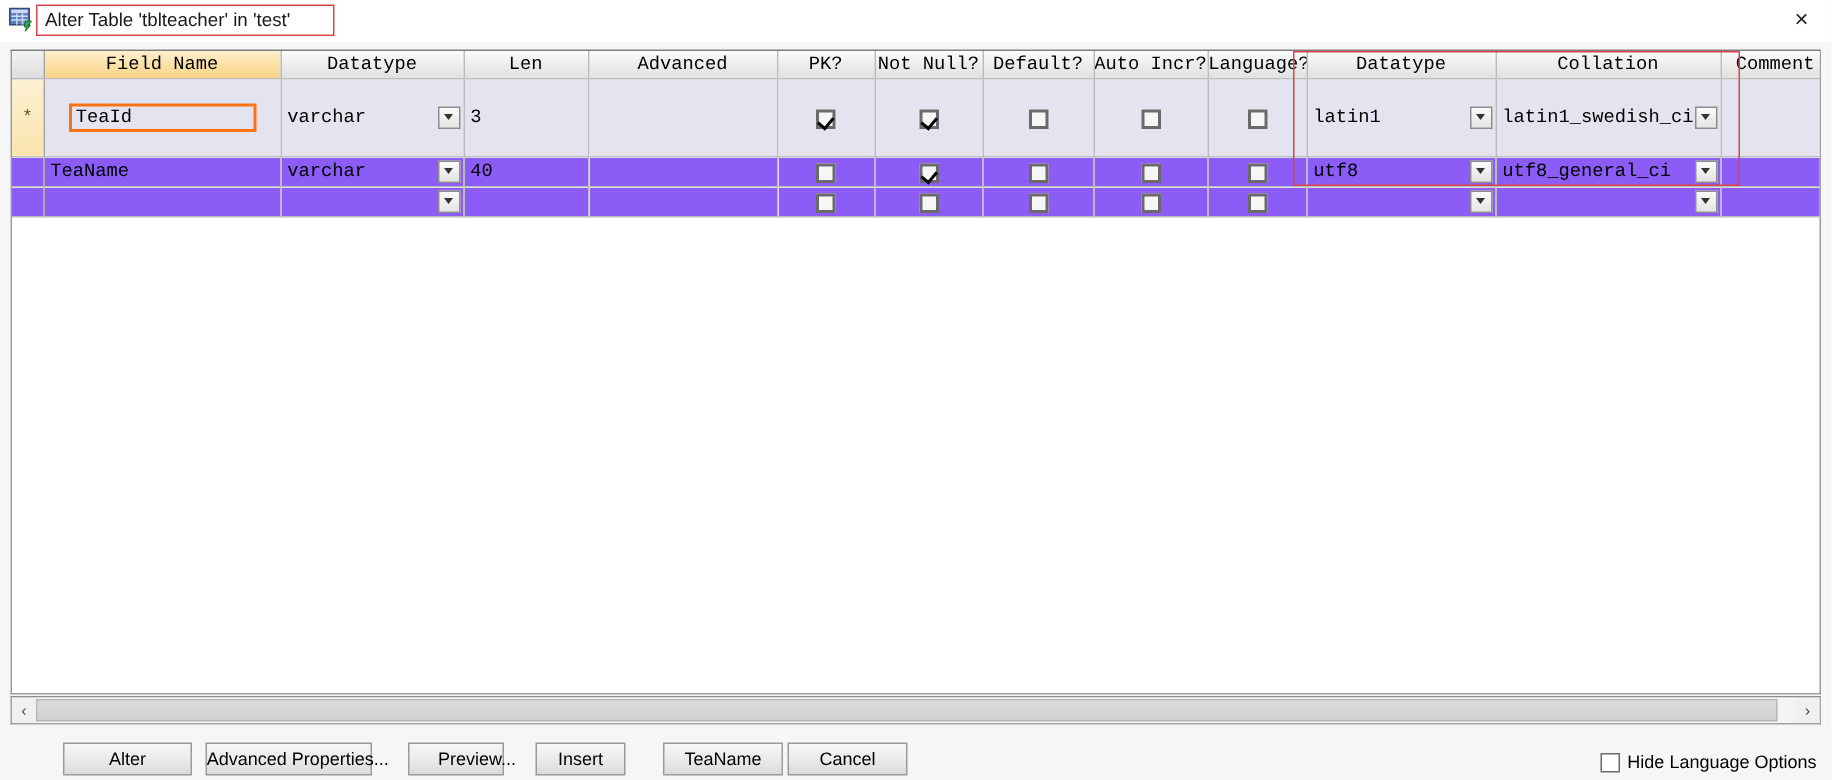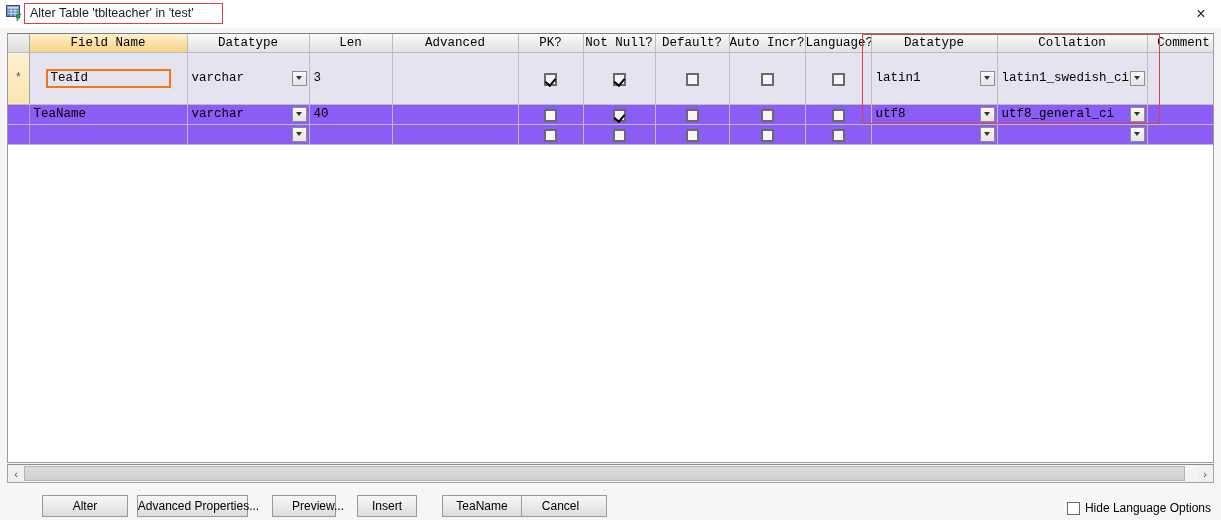--- a/index.html
+++ b/index.html
@@ -385,21 +385,21 @@
 
   <div class="hscroll">
     <div class="sb-btn">‹</div>
     <div class="sb-track">
       <div class="sb-thumb"></div>
     </div>
     <div class="sb-btn">›</div>
   </div>
 
   <div class="btnbar">
-      <div class="btn" style="left: 482px; width: 93px;">Cancel</div>
+      <div class="btn" style="left: 493px; width: 80px;">Cancel</div>
       <div class="btn" style="left: 410px; width: 80px;">TeaName</div>
       <div class="btn" style="left: 325px; width: 60px;">Insert</div>
       <div class="btn" style="left: 240px; width: 64px; padding-left: 28px;">Preview...</div>
       <div class="btn" style="left: 105px; width: 111px; padding-left: 12px;">Advanced Properties...</div>
       <div class="btn" style="left: 10px; width: 86px;">Alter</div>
     <div class="hidelang">
       <span class="cb"></span>
       <span>Hide Language Options</span>
     </div>
   </div>

